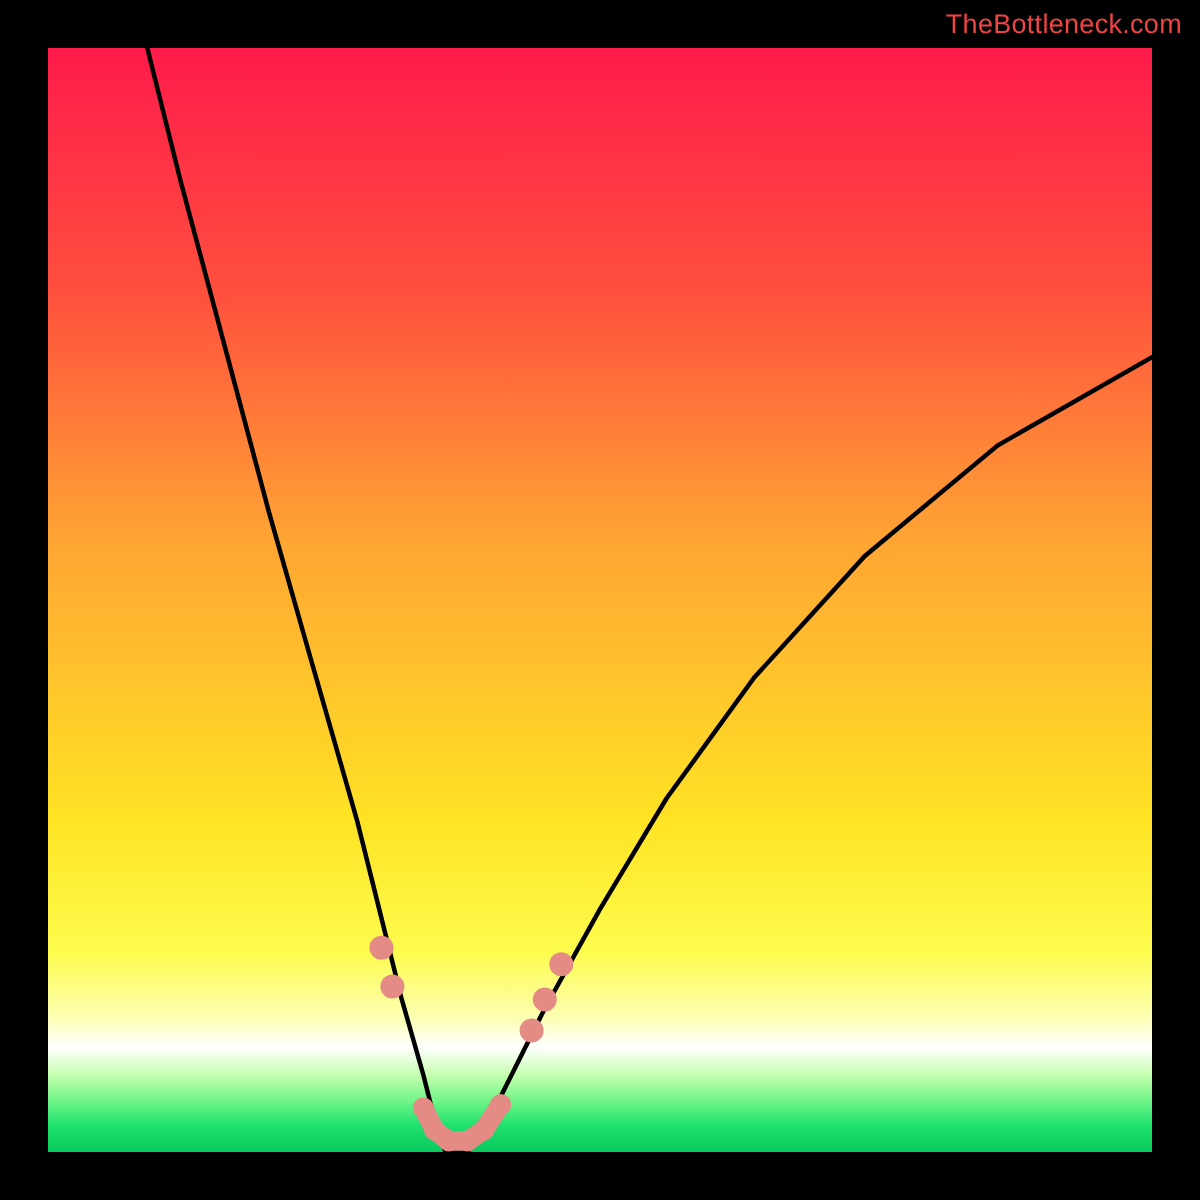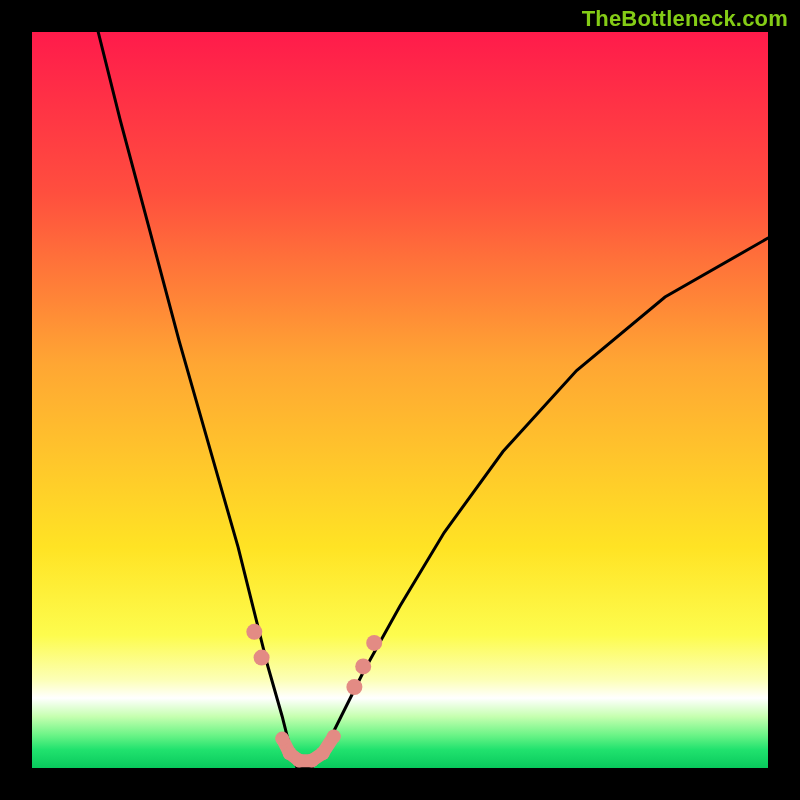--- a/index.html
+++ b/index.html
@@ -27,23 +27,23 @@
     left: 0;
     top: 0;
     width: 736px;
     height: 736px;
   }
   .watermark {
     position: absolute;
     top: 6px;
     right: 12px;
     font-family: Arial, Helvetica, sans-serif;
-    font-size: 22px;
-    font-weight: 700;
-    color: #84cc16;
+    font-size: 18px;
+    font-weight: 400;
+    color: #ef4444;
     letter-spacing: 0.2px;
   }
   svg.curve {
     position: absolute;
     left: 0;
     top: 0;
     width: 736px;
     height: 736px;
   }
 </style>

